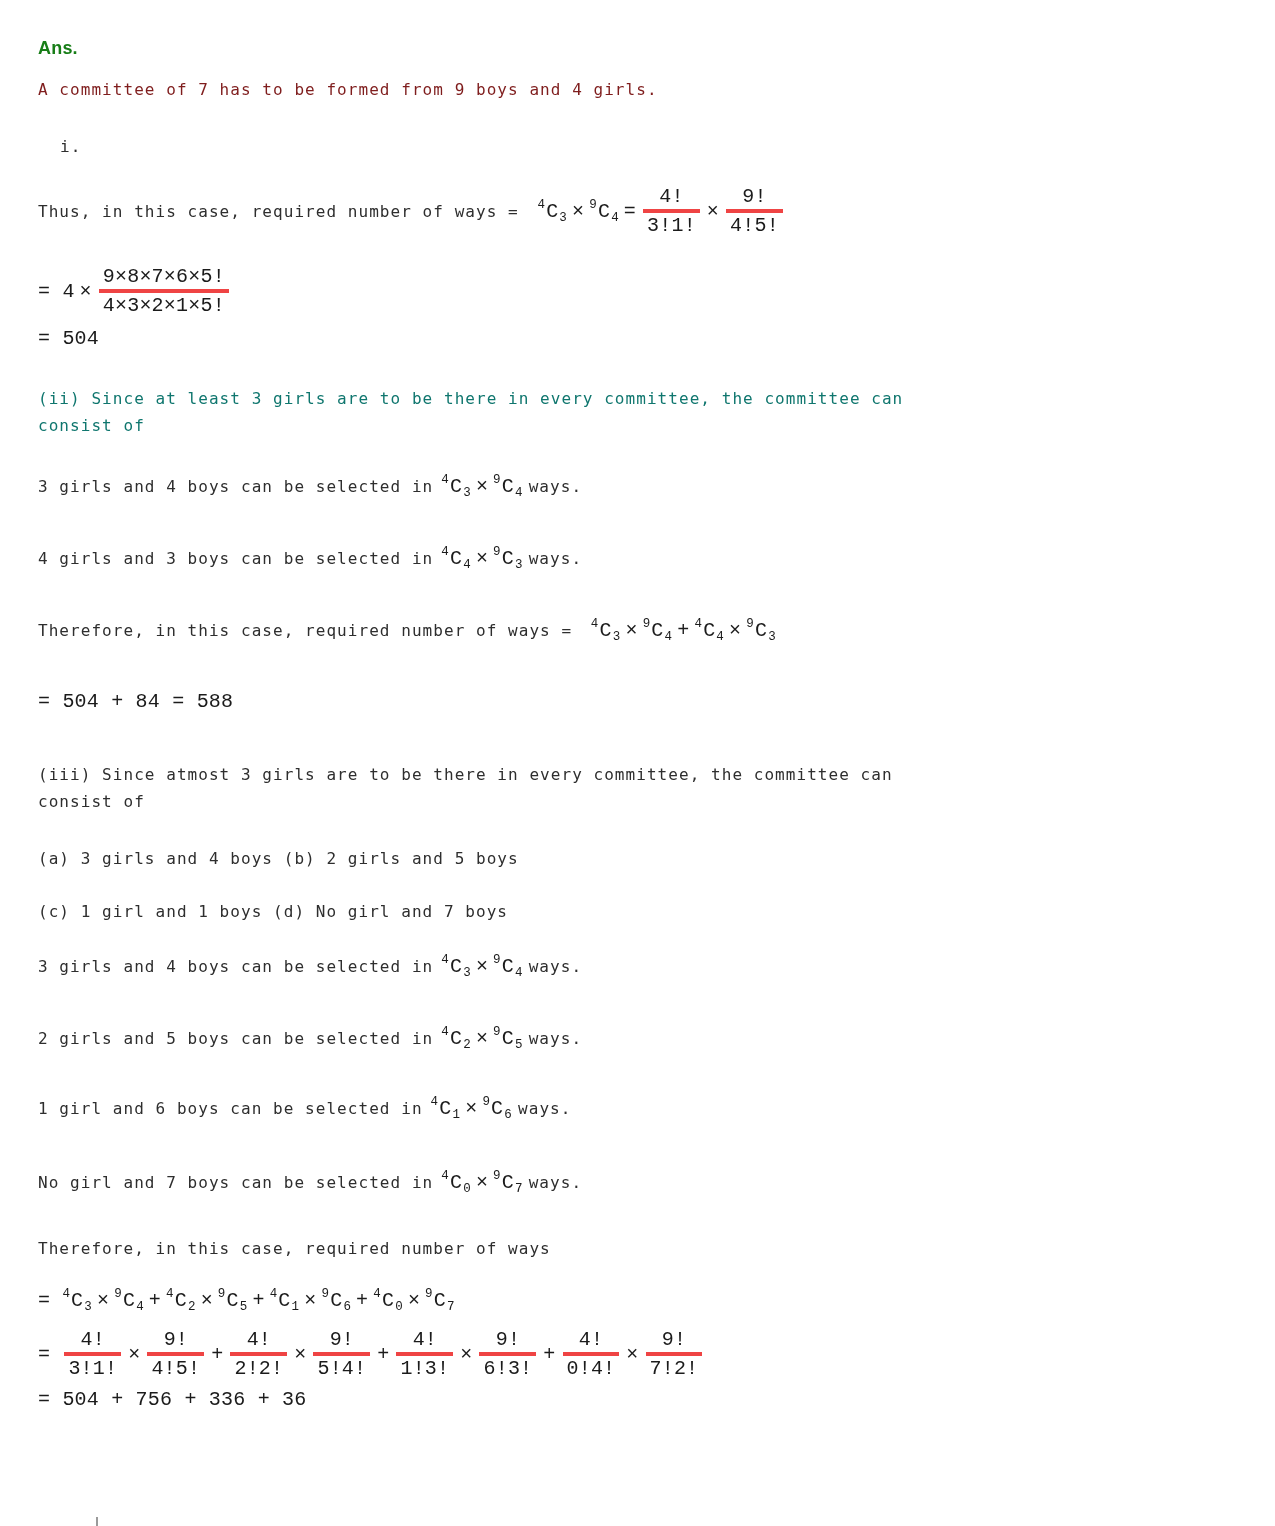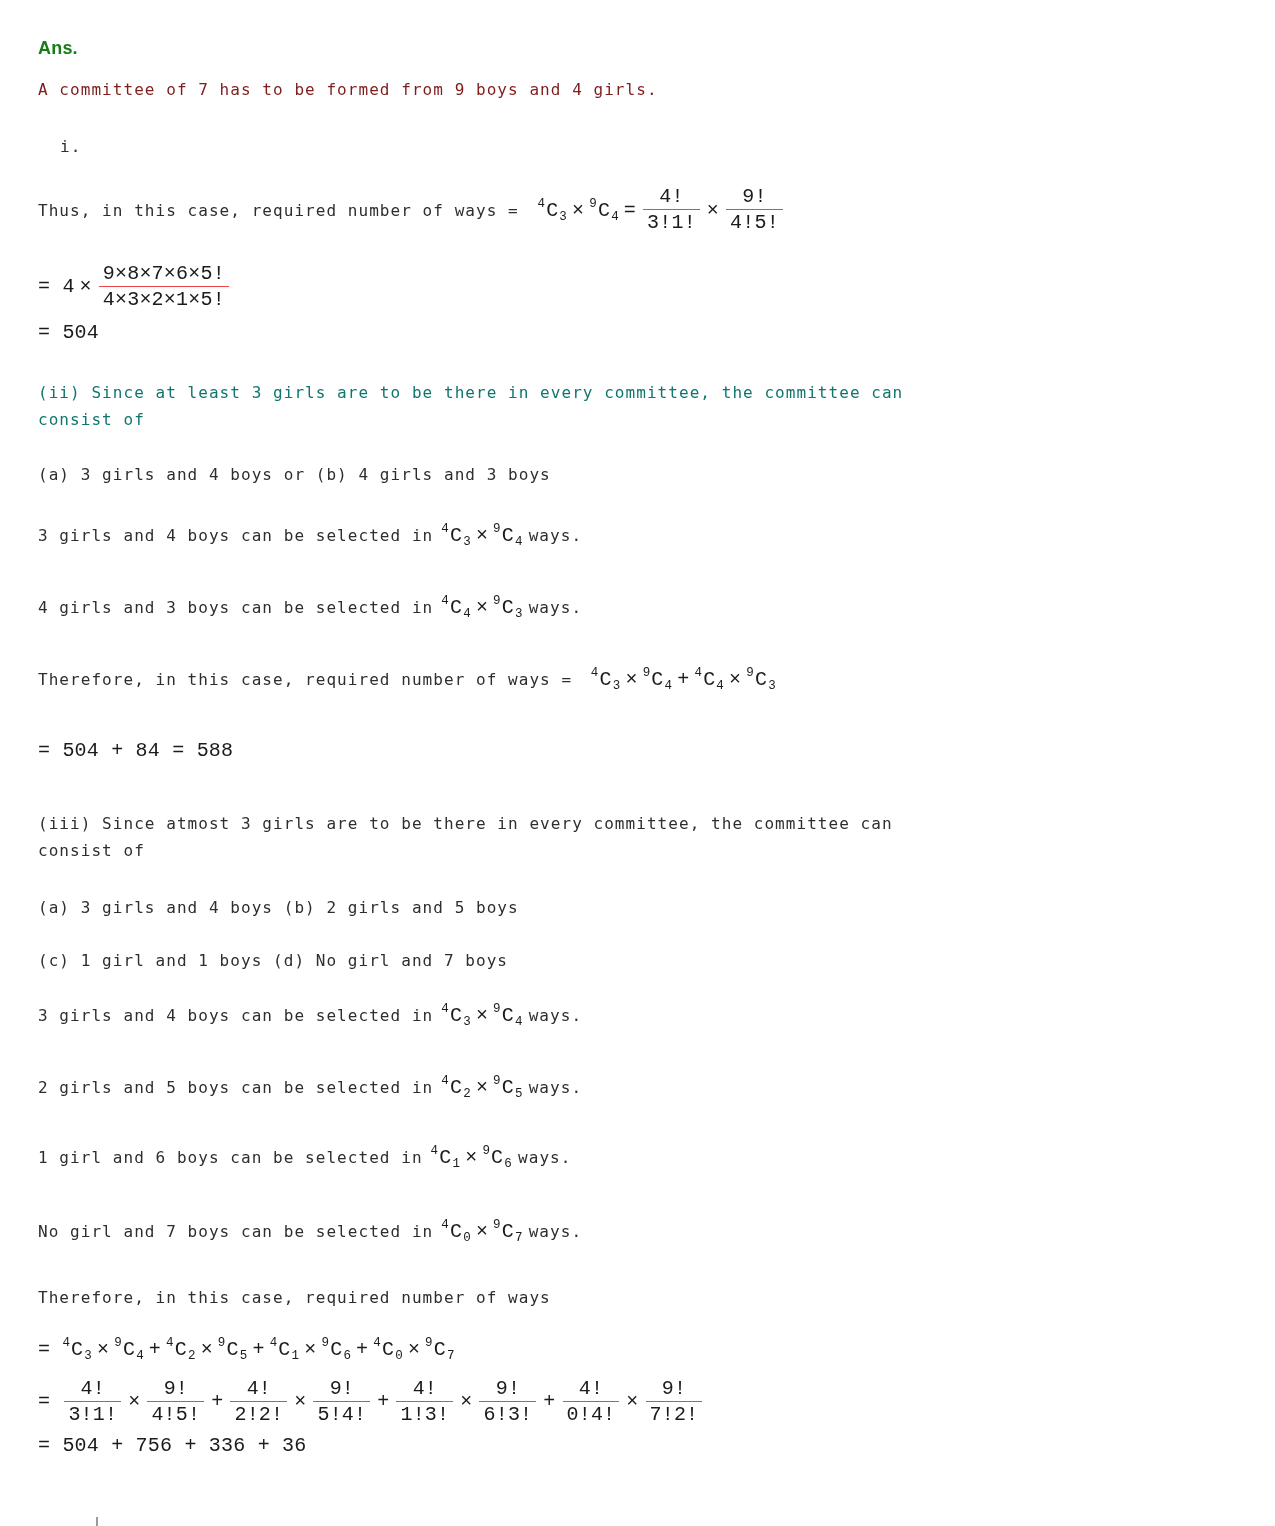--- a/index.html
+++ b/index.html
@@ -35,39 +35,38 @@
   .m .t{white-space:pre;}
   .op{margin:0 5px;}
   .combo{white-space:nowrap;}
   .combo .sup{font-size:12.5px;vertical-align:9px;margin-right:1px;}
   .combo .sub{font-size:12.5px;vertical-align:-4px;margin-left:1px;}
   .frac{
     display:inline-block;vertical-align:middle;text-align:center;
     line-height:1.12;margin:0 2px;
   }
   .frac .num{display:block;padding:0 4px 1px;}
-  .frac .den{display:block;border-top:1px solid #ef4444;padding:2px 4px 0;}
+  .frac .den{display:block;border-top:4px solid #ef4444;padding:2px 4px 0;}
   .artifact{position:absolute;left:96px;top:1517px;width:2px;height:9px;background:#9a9a9a;}
 </style>
 </head>
 <body style="background: rgb(255, 255, 255);">
 
 <div class="doc">
   <p class="ans" style="color: rgb(23, 125, 23);">Ans.</p>
   <div>
       <p class="para" style="margin-top: 17px; color: #7f1d1d;">A committee of 7 has to be formed from 9 boys and 4 girls.</p>
       <div class="li" style="margin-top: 30px; color: rgb(46, 46, 46);">
         <span class="marker">i.</span>
       </div>
       <p class="para mixed" style="margin-top: 26px; color: rgb(46, 46, 46);"><span class="pre">Thus, in this case, required number of ways = </span><span class="m"><span class="combo"><span class="sup">4</span><span>C</span><span class="sub">3</span></span><span class="op">×</span><span class="combo"><span class="sup">9</span><span>C</span><span class="sub">4</span></span><span class="op">=</span><span class="frac"><span class="num">4!</span><span class="den">3!1!</span></span><span class="op">×</span><span class="frac"><span class="num">9!</span><span class="den">4!5!</span></span></span></p>
       <div class="mathline" style="margin-top: 28px; color: rgb(27, 27, 27);"><span class="m"><span class="t">= 4</span><span class="op">×</span><span class="frac"><span class="num">9×8×7×6×5!</span><span class="den">4×3×2×1×5!</span></span></span></div>
       <div class="mathline" style="margin-top: 6px; color: rgb(27, 27, 27);"><span class="m"><span class="t">= 504</span></span></div>
       <p class="para" style="margin-top: 33px; color: #0f766e;">(ii) Since at least 3 girls are to be there in every committee, the committee can
 consist of</p>
-      <p class="para" style="margin-top: 28px; color: rgb(46, 46, 46);">(a) 3 girls and 4 boys or (b) 4 girls and 3 boys</p>
       <p class="para mixed" style="margin-top: 28px; color: rgb(46, 46, 46);"><span class="pre">3 girls and 4 boys can be selected in</span><span class="m"><span class="combo"><span class="sup">4</span><span>C</span><span class="sub">3</span></span><span class="op">×</span><span class="combo"><span class="sup">9</span><span>C</span><span class="sub">4</span></span></span><span class="post">ways.</span></p>
       <p class="para mixed" style="margin-top: 32px; color: rgb(46, 46, 46);"><span class="pre">4 girls and 3 boys can be selected in</span><span class="m"><span class="combo"><span class="sup">4</span><span>C</span><span class="sub">4</span></span><span class="op">×</span><span class="combo"><span class="sup">9</span><span>C</span><span class="sub">3</span></span></span><span class="post">ways.</span></p>
       <p class="para mixed" style="margin-top: 32px; color: rgb(46, 46, 46);"><span class="pre">Therefore, in this case, required number of ways = </span><span class="m"><span class="combo"><span class="sup">4</span><span>C</span><span class="sub">3</span></span><span class="op">×</span><span class="combo"><span class="sup">9</span><span>C</span><span class="sub">4</span></span><span class="op">+</span><span class="combo"><span class="sup">4</span><span>C</span><span class="sub">4</span></span><span class="op">×</span><span class="combo"><span class="sup">9</span><span>C</span><span class="sub">3</span></span></span></p>
       <div class="mathline" style="margin-top: 36px; color: rgb(27, 27, 27);"><span class="m"><span class="t">= 504 + 84 = 588</span></span></div>
       <p class="para" style="margin-top: 46px; color: rgb(46, 46, 46);">(iii) Since atmost 3 girls are to be there in every committee, the committee can
 consist of</p>
       <p class="para" style="margin-top: 30px; color: rgb(46, 46, 46);">(a) 3 girls and 4 boys (b) 2 girls and 5 boys</p>
       <p class="para" style="margin-top: 26px; color: rgb(46, 46, 46);">(c) 1 girl and 1 boys (d) No girl and 7 boys</p>
       <p class="para mixed" style="margin-top: 22px; color: rgb(46, 46, 46);"><span class="pre">3 girls and 4 boys can be selected in</span><span class="m"><span class="combo"><span class="sup">4</span><span>C</span><span class="sub">3</span></span><span class="op">×</span><span class="combo"><span class="sup">9</span><span>C</span><span class="sub">4</span></span></span><span class="post">ways.</span></p>
       <p class="para mixed" style="margin-top: 32px; color: rgb(46, 46, 46);"><span class="pre">2 girls and 5 boys can be selected in</span><span class="m"><span class="combo"><span class="sup">4</span><span>C</span><span class="sub">2</span></span><span class="op">×</span><span class="combo"><span class="sup">9</span><span>C</span><span class="sub">5</span></span></span><span class="post">ways.</span></p>

